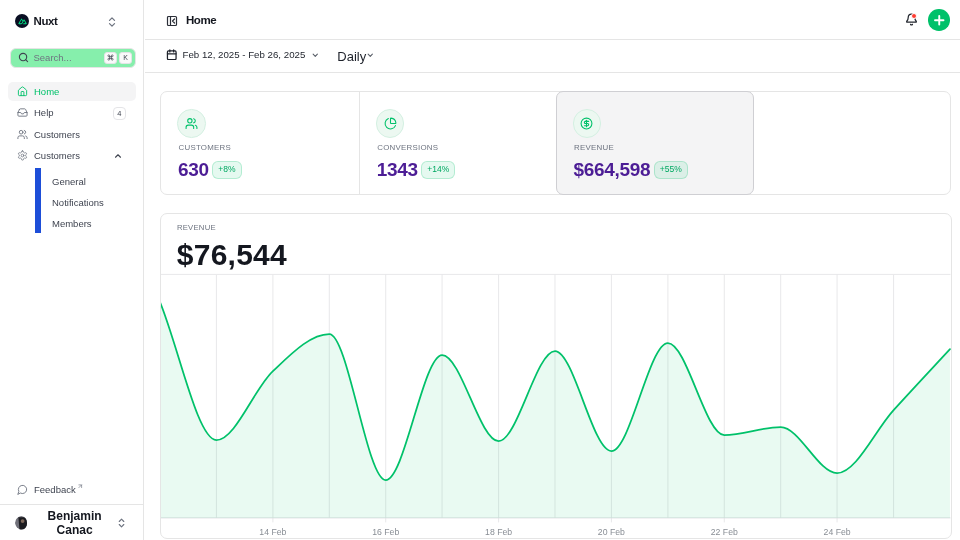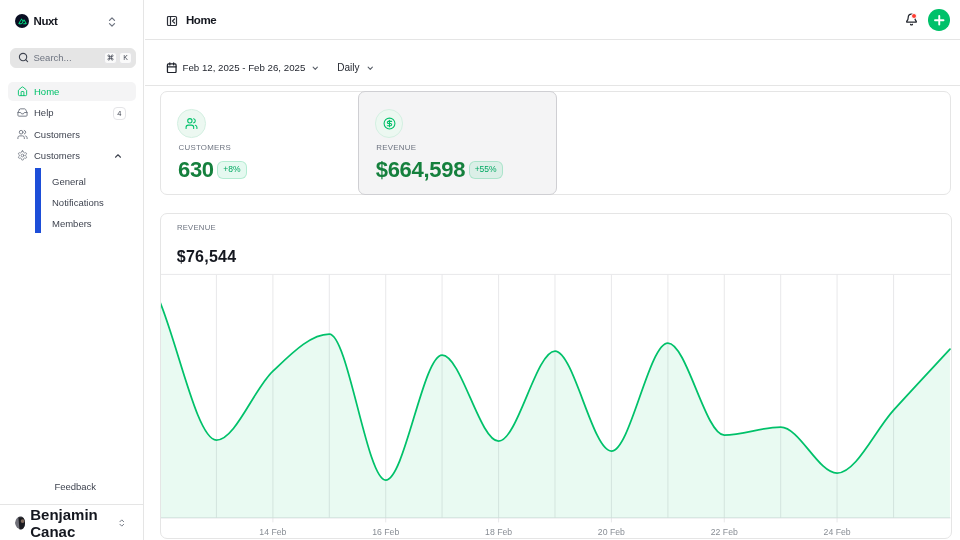--- a/index.html
+++ b/index.html
@@ -2,76 +2,76 @@
 <html><head>
 <meta charset="utf-8">
 <style>
 * { margin:0; padding:0; box-sizing:border-box; }
 html,body { width:960px; height:540px; overflow:hidden; }
 body { font-family:"Liberation Sans", sans-serif; background:#fff; color:#18181b; position:relative; }
 svg { display:block; }
 .abs { position:absolute; }
 
 
-#sidebar { position:absolute; left:0; top:0; width:144px; height:540px; border-right:1px solid #e5e5e5; background:#fff; }
+#sidebar { position:absolute; left:0; top:0; width:144px; height:540px; border-right:1px solid #e5e5e5; background:#fff;text-align:center; }
 .logo-row { position:absolute; left:8px; top:9px; width:128px; height:24px; display:flex; align-items:center; }
 .logo-circle { width:14px; height:14px; border-radius:50%; background:#0a0f23; margin-left:7px; display:flex; align-items:center; justify-content:center; }
 .logo-name { margin-left:4.5px; font-size:11.5px; font-weight:bold; color:#14171f; letter-spacing:-0.4px; }
 .updown { position:absolute; right:19px; top:7px; }
 
-.searchbox { position:absolute; left:10px; top:48px; width:126px; height:19.5px; border:1px solid #e5e5e5; border-radius:6px; display:flex; align-items:center; background:#e5e5e5; }
+.searchbox { position:absolute; left:10px; top:48px; width:126px; height:19.5px; border:1px solid #e5e5e5; border-radius:6px; display:flex; align-items:center; background:#86efac; }
 .searchbox .stext { font-size:9.5px; color:#6e7480; margin-left:5px; }
 .kbd { font-size:7px; color:#3f4450; border:1px solid #e4e4e7; background:#fafafa; border-radius:3px; height:12px; min-width:13px; display:flex; align-items:center; justify-content:center; }
 
 .nav { position:absolute; left:8px; top:82px; width:128px; }
 .nitem { height:19px; border-radius:5px; display:flex; align-items:center; margin-bottom:2.4px; position:relative; }
 .nitem .nicon { margin-left:8.5px; width:11px; height:11px; }
 .nitem .ntext { margin-left:6.5px; font-size:9.5px; color:#3f4450; font-weight:500; }
 .nitem.active { background:#f4f4f5; }
 .nitem.active .ntext { color:#00c16a; }
 .badge4 { position:absolute; right:10px; top:3.2px; height:13.5px; min-width:13.5px; border:1px solid #e4e4e7; border-radius:4px; font-size:7.5px; color:#3f4450; display:flex; align-items:center; justify-content:center; font-weight:500; }
 .chev-r { position:absolute; right:13px; top:5px; }
 .subnav { position:relative; margin-left:27px; border-left:6px solid #1d4ed8; padding-top:4px; }
 .sitem { height:19px; display:flex; align-items:center; margin-bottom:2.4px; }
 .sitem span { margin-left:11px; font-size:9.5px; color:#3f4450; font-weight:500; }
 
 .bottomnav { position:absolute; left:8px; bottom:0; width:128px; }
-.bitem { height:19px; display:flex; align-items:center; margin-bottom:2.4px; position:relative;flex-direction:column; }
+.bitem { height:19px; display:flex; align-items:center; margin-bottom:2.4px; position:relative; }
 .bitem .nicon { margin-left:8.5px; width:11px; height:11px; }
 .bitem .ntext { margin-left:6.5px; font-size:9.5px; color:#3f4450; font-weight:500; }
 .ext { margin-left:1.5px; margin-bottom:7px; }
 .sidebar-divider { position:absolute; left:0; bottom:35px; width:144px; border-top:1px solid #e5e5e5; }
 .user-row { position:absolute; left:8px; bottom:6px; width:128px; height:22px; display:flex; align-items:center; }
 .avatar { width:13.5px; height:13.5px; border-radius:50%; margin-left:7px; overflow:hidden; }
-.uname { margin-left:5px; font-size:15px; font-weight:bold; color:#14171f; }
+.uname { margin-left:5px; font-size:12px; font-weight:bold; color:#14171f; }
 
 
 #main { position:absolute; left:145px; top:0; width:815px; height:540px; }
 #header { position:absolute; left:0; top:0; width:815px; height:40px; border-bottom:1px solid #e5e5e5; }
 .htitle { position:absolute; left:41px; top:15px; font-size:11.5px; font-weight:bold; color:#14171f; letter-spacing:-0.45px; line-height:1; }
-#toolbar { position:absolute; left:0; top:48px; width:815px; height:38px; border-bottom:1px solid #e5e5e5; }
+#toolbar { position:absolute; left:0; top:35px; width:815px; height:38px; border-bottom:1px solid #e5e5e5; }
 .dtext { position:absolute; left:37.5px; top:13.5px; font-size:9.7px; font-weight:500; color:#1e222b; }
-.dailytext { position:absolute; left:192.3px; top:13.5px; font-size:10px; font-weight:500; color:#1e222b; }
+.dailytext { position:absolute; left:192.3px; top:13.5px; font-size:13px; font-weight:500; color:#1e222b; }
 
 
 #stats { position:absolute; left:15px; top:91px; width:791px; height:103.5px; border:1px solid #e5e5e5; border-radius:7px; display:flex; }
 .scell { width:197.75px; position:relative; border-left:1px solid #e5e5e5; }
 .scell:first-child { border-left:none; }
 .scell.sel { background:#f4f4f5; border:1px solid #cfcfd3; border-radius:7px; margin:-1px 0 -1px -1px; width:198.75px; z-index:2; }
 .scell.sel + .scell { border-left:none; }
 .icircle { position:absolute; left:16px; top:17px; width:28.5px; height:28.5px; border-radius:50%; background:#ecf8f1; border:1px solid #d4f0e2; display:flex; align-items:center; justify-content:center; }
 .slabel { position:absolute; left:17.5px; top:52.4px; font-size:7.9px; font-weight:500; color:#6e7480; letter-spacing:0.25px; line-height:1; }
 .svalrow { position:absolute; left:17px; top:69.3px; height:17px; display:flex; align-items:center; }
-.sval { font-size:22px; font-weight:bold; color:#15803d; letter-spacing:-0.3px; line-height:1; }
+.sval { font-size:19px; font-weight:bold; color:#4c1d95; letter-spacing:-0.3px; line-height:1; }
 .sbadge { margin-left:3.5px; font-size:8.5px; font-weight:500; color:#00a862; background:rgba(0,193,106,0.10); border:1px solid rgba(0,193,106,0.22); border-radius:6px; padding:3.2px 5px; line-height:1.1; }
 
 
 #chartcard { position:absolute; left:15px; top:212.9px; width:791.5px; height:326.6px; border:1px solid #e5e5e5; border-radius:7px; overflow:hidden; }
 .clabel { position:absolute; left:15.9px; top:10.4px; font-size:7.7px; font-weight:500; color:#6e7480; letter-spacing:0.25px; line-height:1; }
-.cval { position:absolute; left:15.8px; top:35px; font-size:16px; font-weight:bold; color:#14171f; letter-spacing:0.25px; line-height:1; }
+.cval { position:absolute; left:15.8px; top:26px; font-size:30px; font-weight:bold; color:#14171f; letter-spacing:0.25px; line-height:1; }
 </style>
 </head>
 <body>
 
 <div id="sidebar">
   <div class="logo-row">
     <div class="logo-circle">
       <svg width="9" height="9" viewBox="0 0 24 24">
           <path fill="#00dc82" d="M13.5 19h8.2c.26 0 .5-.07.73-.2a1.45 1.45 0 0 0 .53-1.99L17.45 7.3a1.43 1.43 0 0 0-.53-.53 1.48 1.48 0 0 0-1.47 0c-.22.13-.4.31-.53.53l-1.41 2.42-2.75-4.72a1.44 1.44 0 0 0-.53-.53 1.48 1.48 0 0 0-1.47 0c-.22.13-.4.31-.53.53L1.3 16.81a1.45 1.45 0 0 0 .53 1.99c.22.13.47.2.73.2h5.15c2.04 0 3.54-.89 4.58-2.63l2.51-4.3 1.34-2.3 4.04 6.91h-5.39Zm-5.89-2.3H4.02l5.39-9.23 2.69 4.62-1.8 3.09c-.69 1.12-1.47 1.52-2.69 1.52Z"></path>
         </svg>
@@ -224,20 +224,33 @@
             <path d="M16 21v-2a4 4 0 0 0-4-4H6a4 4 0 0 0-4 4v2"></path>
             <circle cx="9" cy="7" r="4"></circle>
             <path d="M22 21v-2a4 4 0 0 0-3-3.87"></path>
             <path d="M16 3.13a4 4 0 0 1 0 7.75"></path>
           </svg>
         </div>
       <div class="slabel">CUSTOMERS</div>
       <div class="svalrow">
           <span class="sval">630</span>
           <span class="sbadge">+8%</span>
+        </div>
+    </div>
+    <div class="scell">
+      <div class="icircle">
+          <svg width="13" height="13" viewBox="0 0 24 24" fill="none" stroke="#00c16a" stroke-width="2" stroke-linecap="round" stroke-linejoin="round">
+            <path d="M21 12c.552 0 1.005-.449.95-.998a10 10 0 0 0-8.953-8.951c-.55-.055-.998.398-.998.95v8a1 1 0 0 0 1 1z"></path>
+            <path d="M21.21 15.89A10 10 0 1 1 8 2.83"></path>
+          </svg>
+        </div>
+      <div class="slabel">CONVERSIONS</div>
+      <div class="svalrow">
+          <span class="sval">1343</span>
+          <span class="sbadge">+14%</span>
         </div>
     </div>
     <div class="scell sel">
       <div class="icircle">
           <svg width="13" height="13" viewBox="0 0 24 24" fill="none" stroke="#00c16a" stroke-width="2" stroke-linecap="round" stroke-linejoin="round">
             <circle cx="12" cy="12" r="10"></circle>
             <path d="M16 8h-6a2 2 0 1 0 0 4h4a2 2 0 1 1 0 4H8"></path>
             <path d="M12 18V6"></path>
           </svg>
         </div>

